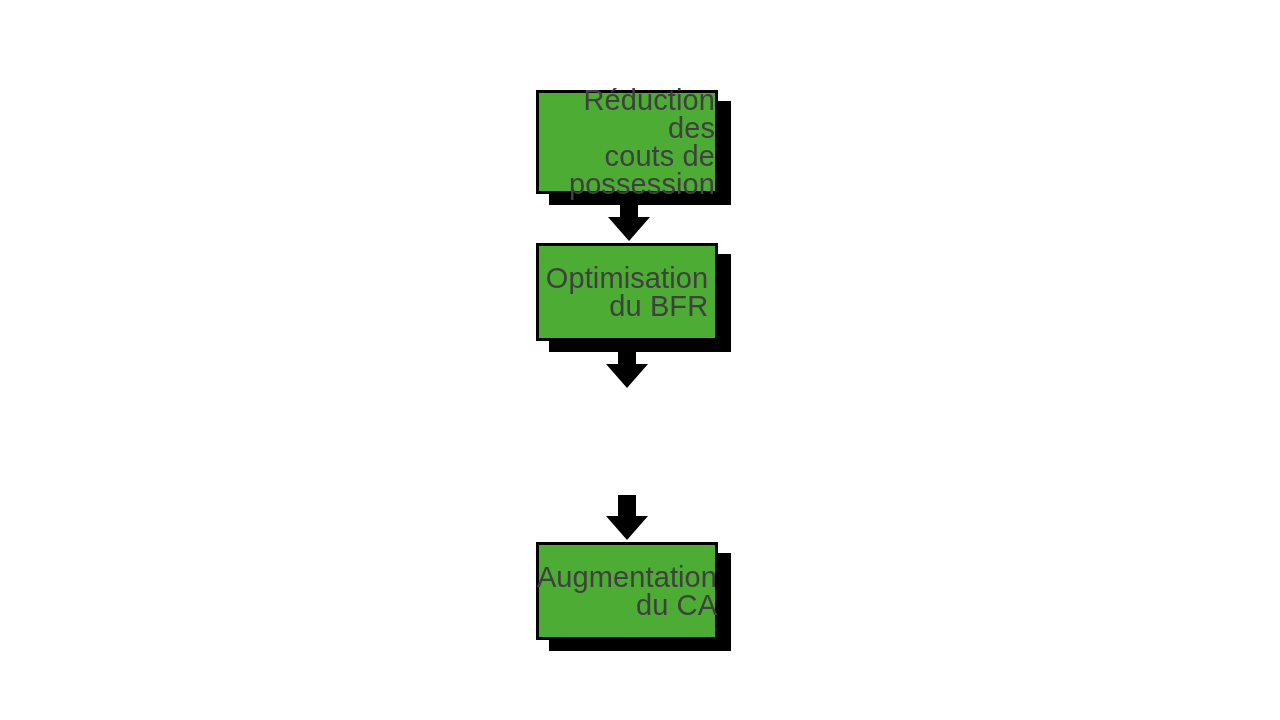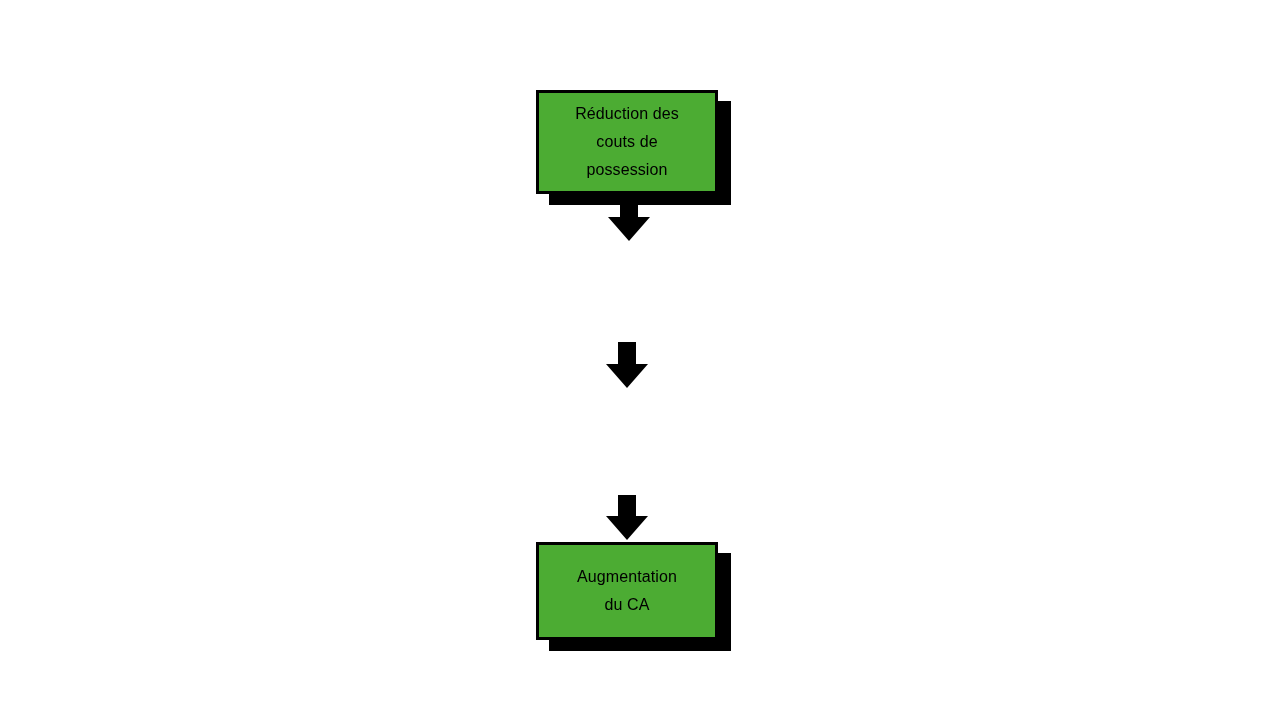--- a/index.html
+++ b/index.html
@@ -34,24 +34,24 @@
     top: 0;
     width: 176px;
     border: 3px solid #000000;
     background: #4CAC33;
     box-sizing: content-box;
     display: flex;
     align-items: center;
     justify-content: center;
   }
   .node-label {
-    color: #000000;
-    font-size: 16px;
+    color: #404040;
+    font-size: 29px;
     line-height: 28px;
-    text-align: center;
+    text-align: right;
     font-family: "Liberation Sans", sans-serif;
     white-space: pre-line;
     letter-spacing: 0.1px;
   }
   .arrow-wrap {
     position: absolute;
   }
   .arrow-wrap svg {
     display: block;
   }
@@ -69,20 +69,27 @@
 possession</div>
     </div>
   </div>
 
   <div class="arrow-wrap" id="arr-1" style="left: 607px; top: 195px; width: 44px; height: 47px;">
     <svg width="44" height="47" viewBox="0 0 44 47">
       <polygon points="13,0 31,0 31,22 43,22 22,46 1,22 13,22" fill="#000000"></polygon>
     </svg>
   </div>
 
+  <div class="node-wrap" id="wrap-2" style="left: 536px; top: 243px; width: 182px; height: 98px;">
+    <div class="node-shadow" style="width: 182px; height: 98px;"></div>
+    <div class="node-box" style="width: 176px; height: 92px;">
+      <div class="node-label">Optimisation
+du BFR</div>
+    </div>
+  </div>
 
   <div class="arrow-wrap" id="arr-2" style="left: 605px; top: 342px; width: 44px; height: 47px;">
     <svg width="44" height="47" viewBox="0 0 44 47">
       <polygon points="13,0 31,0 31,22 43,22 22,46 1,22 13,22" fill="#000000"></polygon>
     </svg>
   </div>
 
 
   <div class="arrow-wrap" id="arr-3" style="left: 605px; top: 495px; width: 44px; height: 46px;">
     <svg width="44" height="46" viewBox="0 0 44 46">

